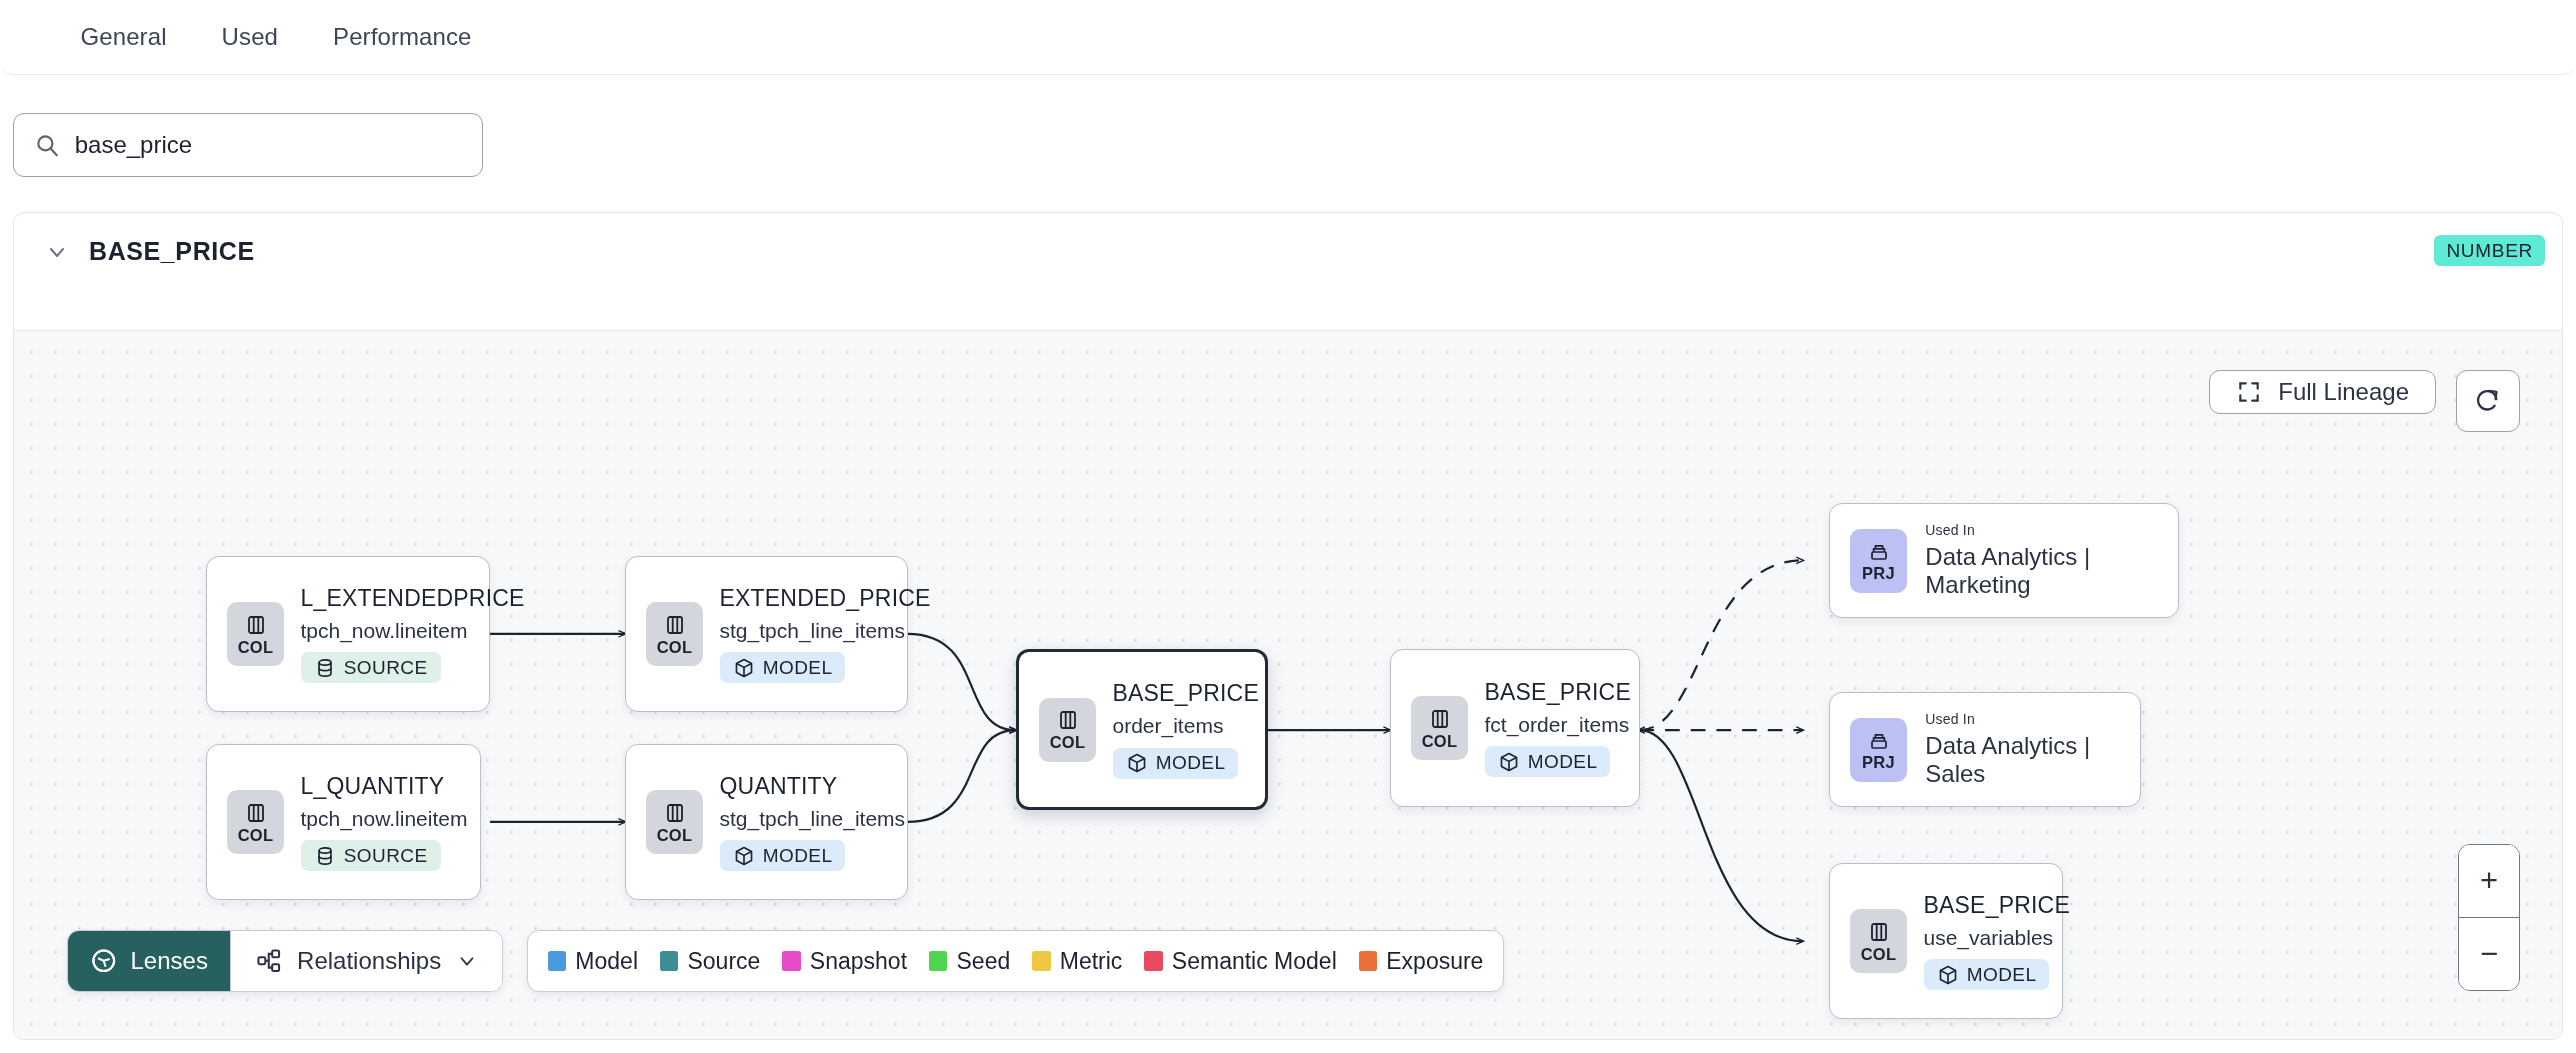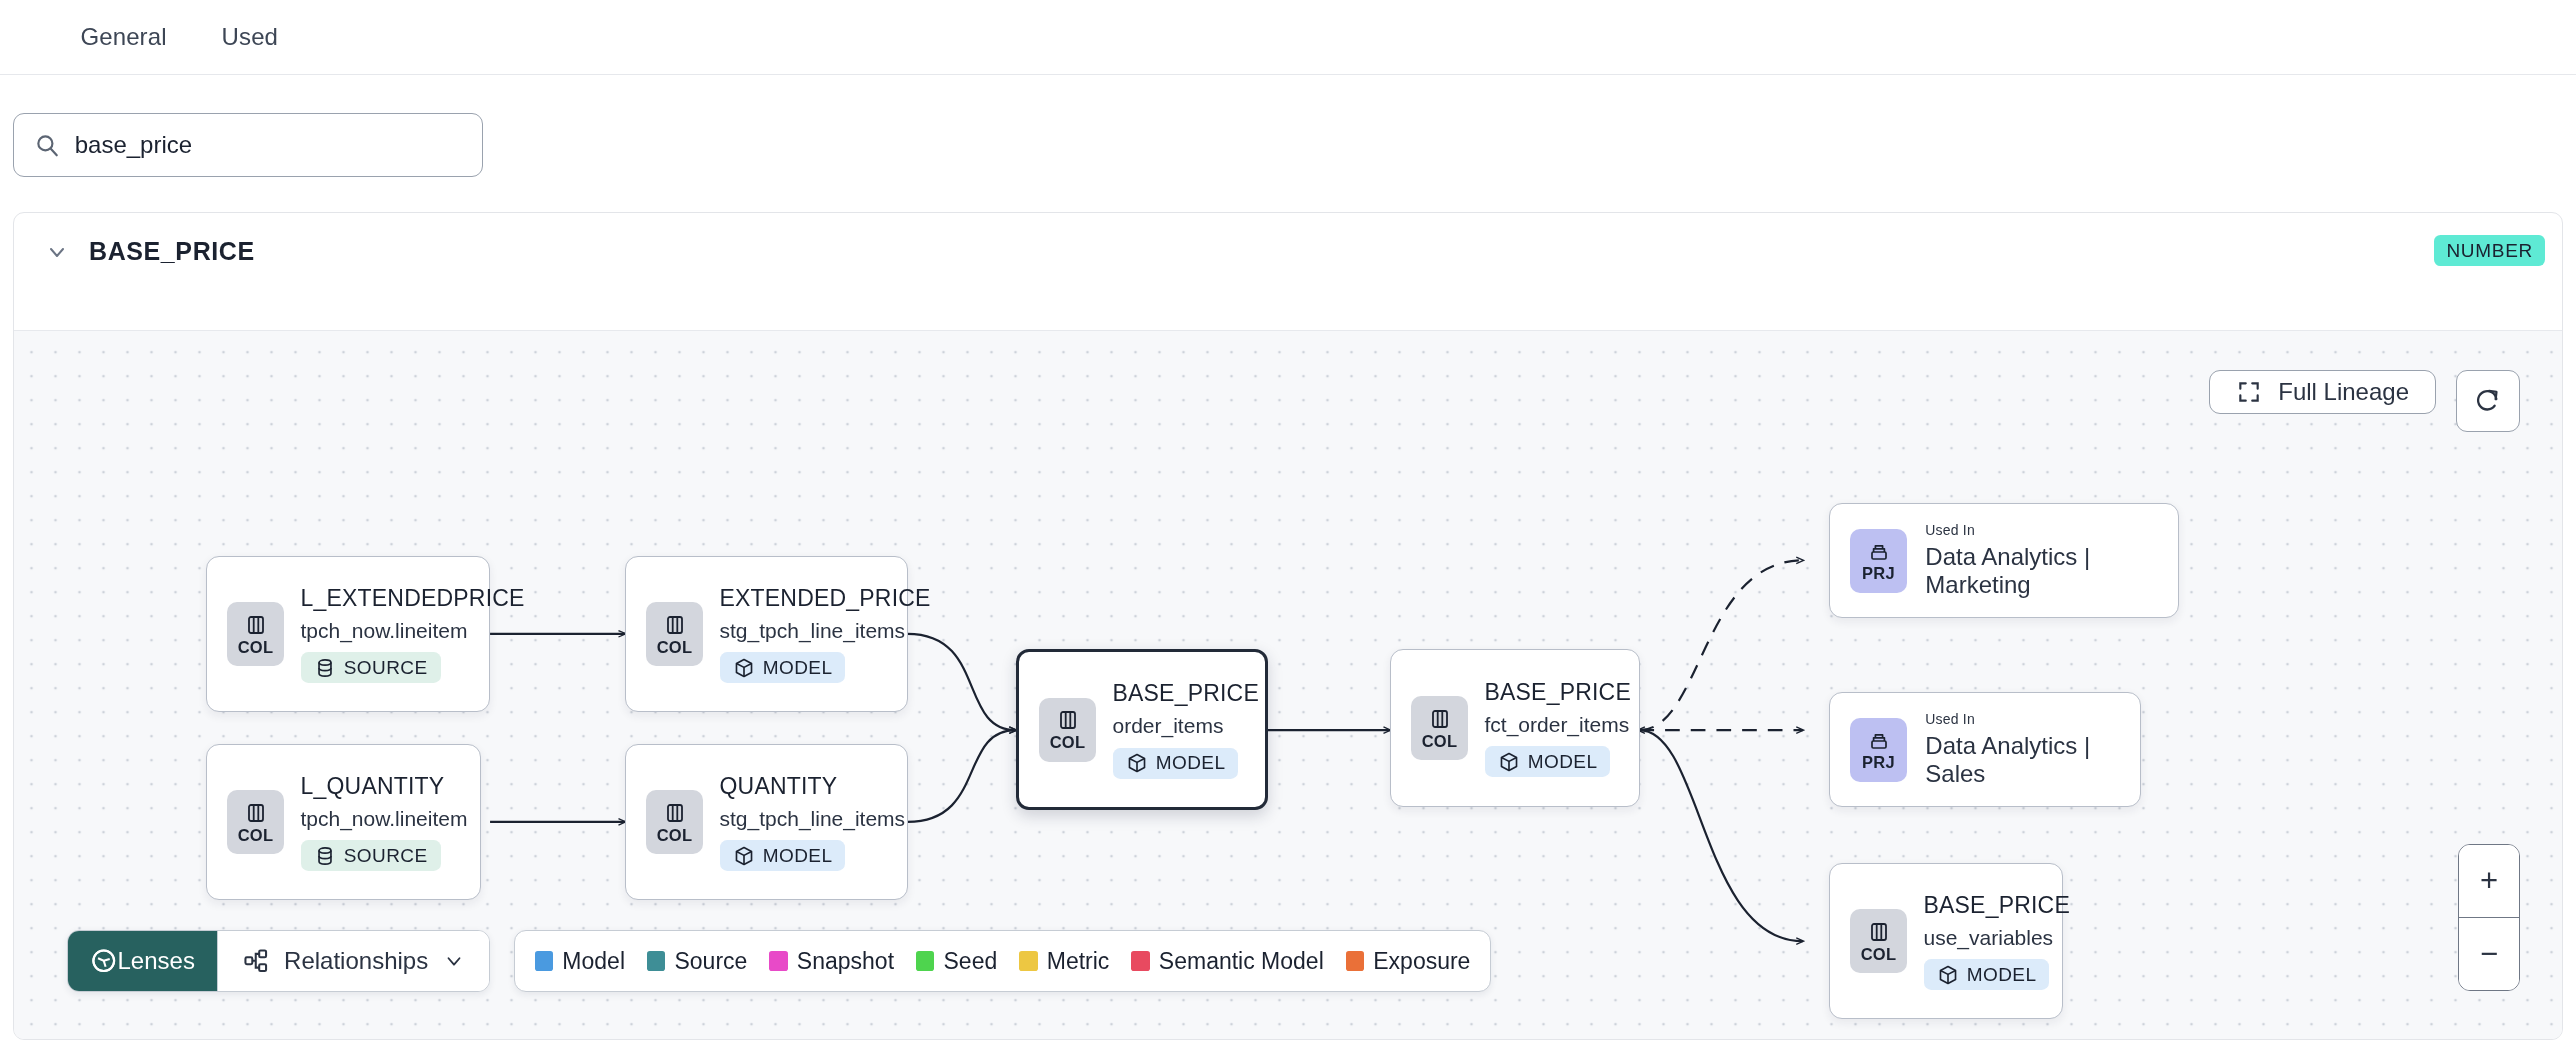--- a/index.html
+++ b/index.html
@@ -10,20 +10,21 @@
     overflow: hidden;
     -webkit-font-smoothing: antialiased;
   }
 
   
   .tabbar {
     position: absolute; left: 0; top: 0; width: 2576px; height: 75px;
     border-bottom: 1.8px solid #e6e8ec;
     display: flex; align-items: flex-end;
     padding-left: 53px;
+    border-radius: 14px;
   }
   .tab {
     position: relative;
     height: 75px;
     display: flex; align-items: center; gap: 12px;
     padding: 0 27.5px;
     font-size: 24px;
     color: #3d4655;
     letter-spacing: 0.1px;
     cursor: pointer;
@@ -179,21 +180,21 @@
     display: flex; align-items: center; gap: 24px;
   }
   .lens-group {
     display: flex; height: 62px;
     border: 1.8px solid #c6ccd4; border-radius: 12px; overflow: hidden;
     background: #fff;
     box-shadow: 0 2.8px 7.3px rgba(25,35,60,.08);
   }
   .lens-btn {
     background: #27615f; color: #fff;
-    display: flex; align-items: center; gap: 0;
+    display: flex; align-items: center; gap: 13px;
     padding: 0 22px; font-size: 24px; cursor: pointer;
   }
   .lens-btn .lglyph { width: 27.5px; height: 27.5px; display:flex; }
   .rel-btn {
     background: #fff; color: #2b3342;
     display: flex; align-items: center; gap: 14.7px;
     padding: 0 24px; font-size: 24px; cursor: pointer;
     border-left: 1.8px solid #c6ccd4;
   }
   .rel-btn .rlglyph { width: 27.5px; height: 27.5px; display:flex; color:#2b3342; }
@@ -210,20 +211,23 @@
 </style>
 </head>
 <body>
 
 <div class="tabbar">
   <div class="tab">
     <span>General</span>
   </div>
   <div class="tab">
     <span>Used</span>
+  </div>
+  <div class="tab">
+    <span>Performance</span>
   </div>
 </div>
 
 <div class="search-wrap">
   <span class="sicon">
     <svg viewBox="0 0 24 24" fill="none" stroke="currentColor" stroke-width="2" stroke-linecap="round">
         <circle cx="10.5" cy="10.5" r="6.5"></circle>
         <line x1="15.5" y1="15.5" x2="21" y2="21.5"></line>
       </svg>
   </span>

